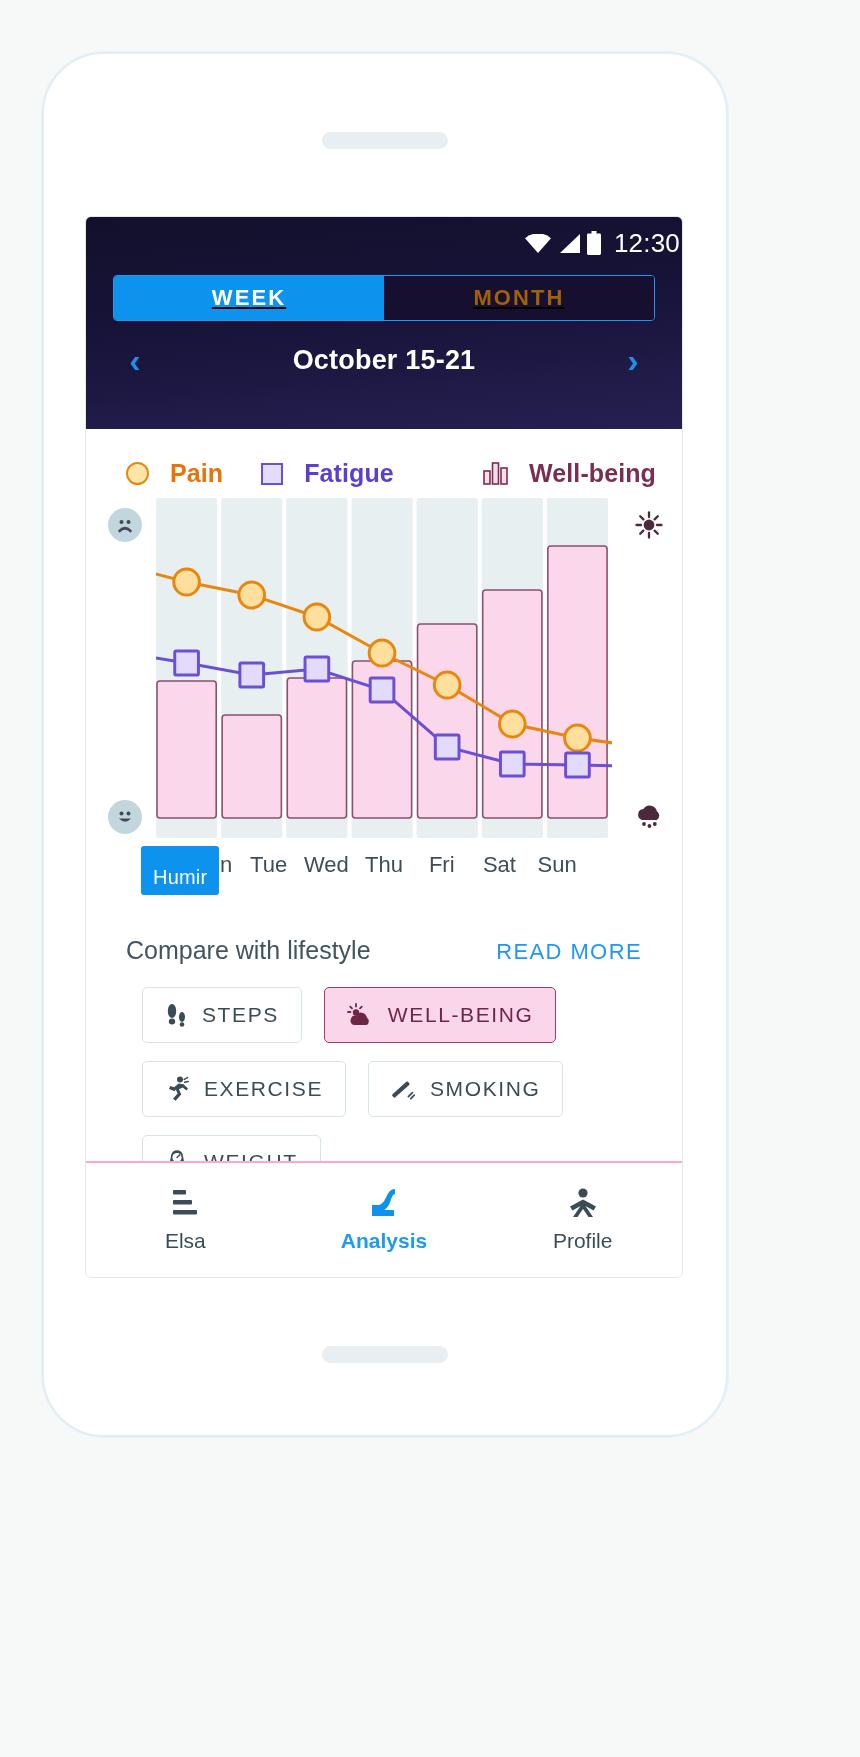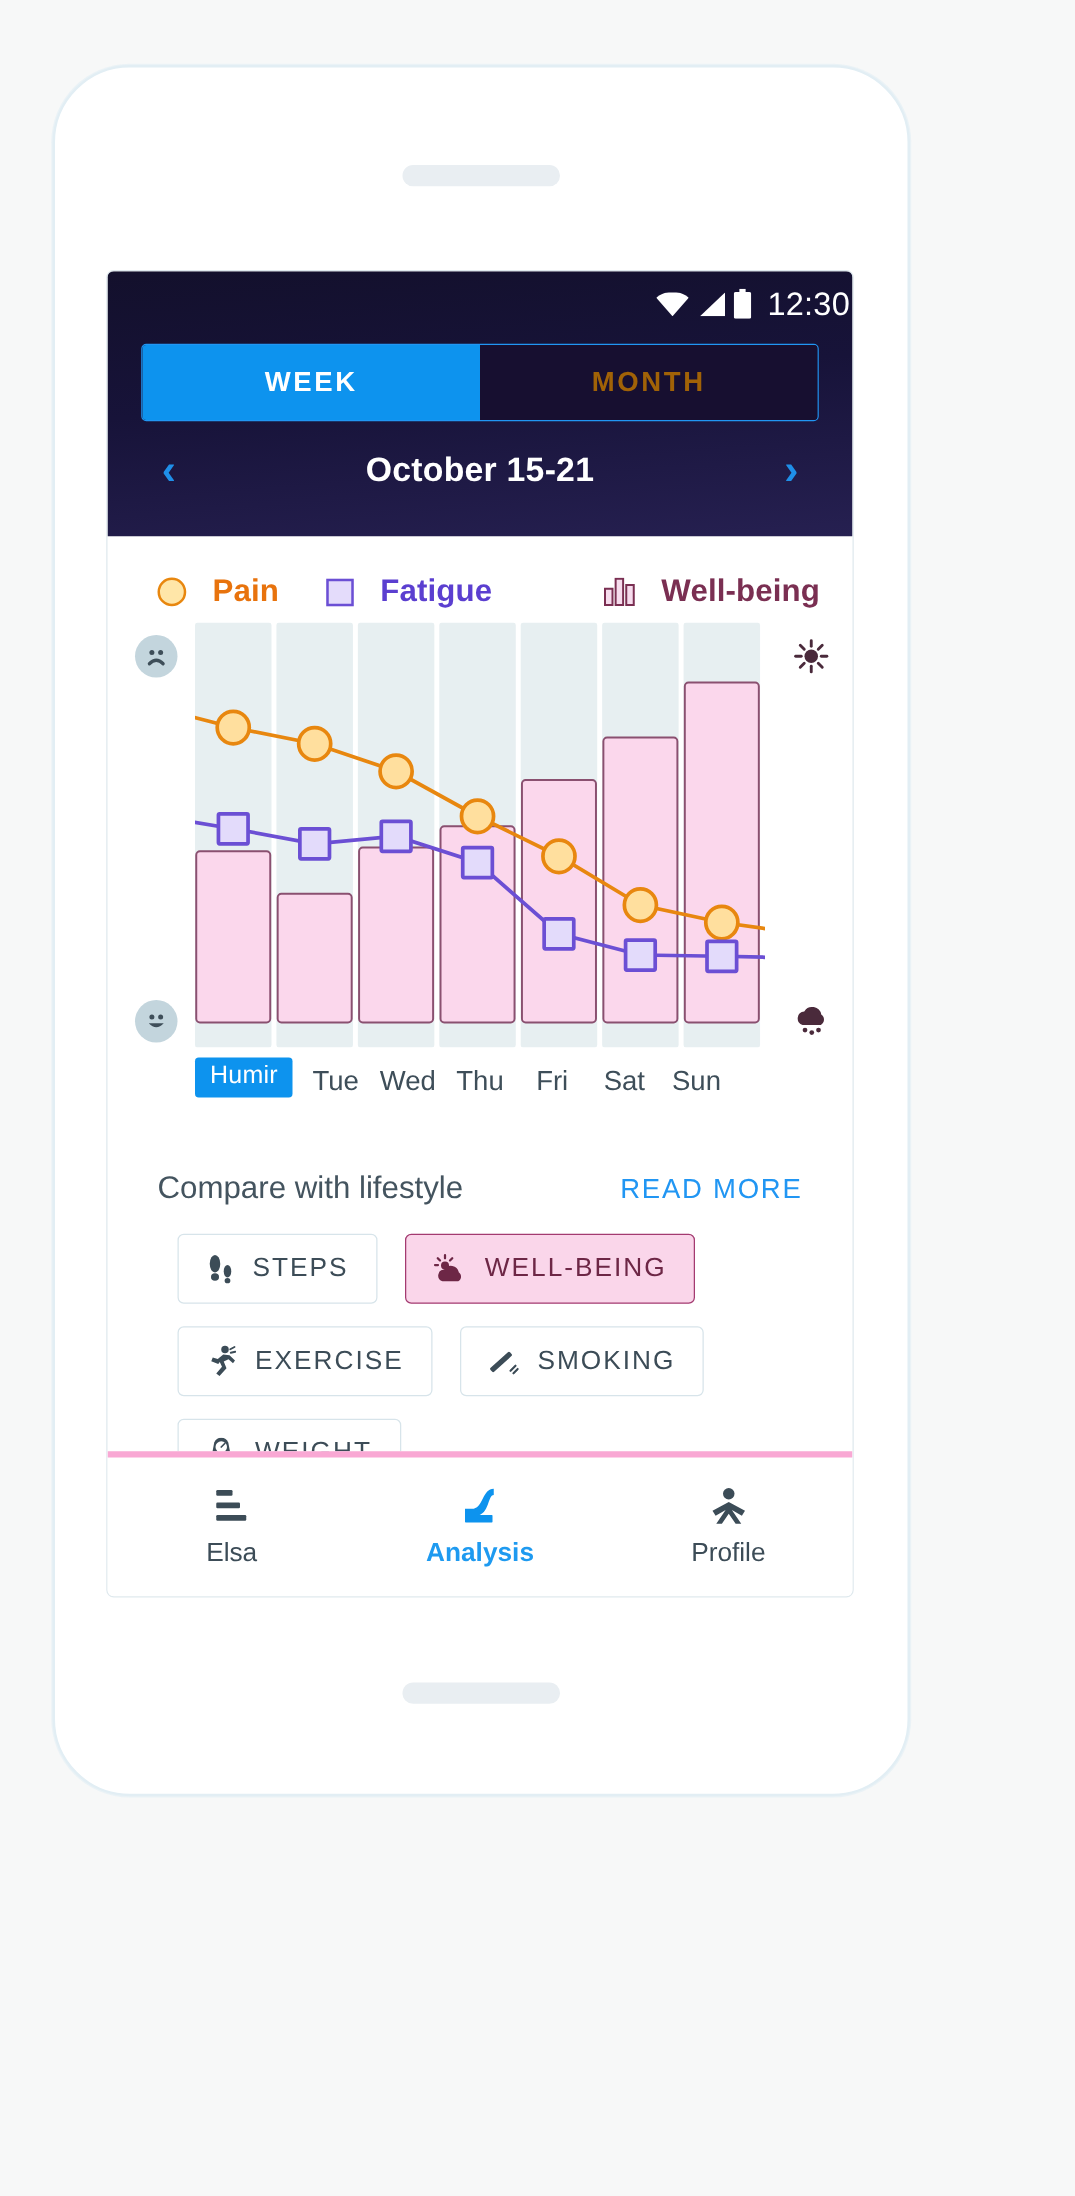--- a/index.html
+++ b/index.html
@@ -76,25 +76,26 @@
     color: #ffffff;
     font-size: 26px;
     font-weight: 400;
     letter-spacing: .2px;
     margin-left: 4px;
   }
 
   
   .segctl {
     margin: 6px auto 0;
-    width: 542px; height: 62px;
+    width: 542px; height: 46px;
     display: flex;
     border: 1px solid #2196f3;
     border-radius: 4px;
     overflow: hidden;
+    text-decoration: underline;
   }
   .seg {
     flex: 1;
     display: flex; align-items: center; justify-content: center;
     font-size: 22px;
     letter-spacing: 2.1px;
     font-weight: 700;
     cursor: pointer;
   }
   .seg.active { background: #0d93ee; color: #ffffff; }
@@ -168,25 +169,25 @@
   .wx {
     position: absolute;
     width: 34px; height: 34px;
     display: flex; align-items: center; justify-content: center;
   }
   .wx.sun  { right: 16px; top: 10px; }
   .wx.rain { right: 16px; top: 302px; }
 
   .humir {
     position: absolute;
-    left: 70px; top: 348px;
+    left: 55px; top: 348px;
     background: #0d93ee;
     color: #fff;
     font-size: 20px;
-    padding: 3px 12px 6px;
+    padding: 20px 12px 6px;
     border-radius: 3px;
     letter-spacing: .2px;
   }
 
   .daylabels {
     display: flex;
     margin: 14px 70px 0 70px;
   }
   .daylabels span {
     flex: 1;
@@ -223,21 +224,21 @@
     background: #fad6ea;
     border: 1.5px solid #a33a70;
   }
   .chip.selected .txt { color: #6d2746; }
 
   
   .bottomnav {
     position: absolute;
     left: 0; right: 0; bottom: 0;
     height: 116px;
-    border-top: 5px solid #f9a8d4;
+    border-top: 2px solid #f9a8d4;
     background: #fff;
     display: flex;
     align-items: center;
   }
   .navitem {
     flex: 1;
     display: flex; flex-direction: column;
     align-items: center; gap: 10px;
     cursor: pointer;
   }

